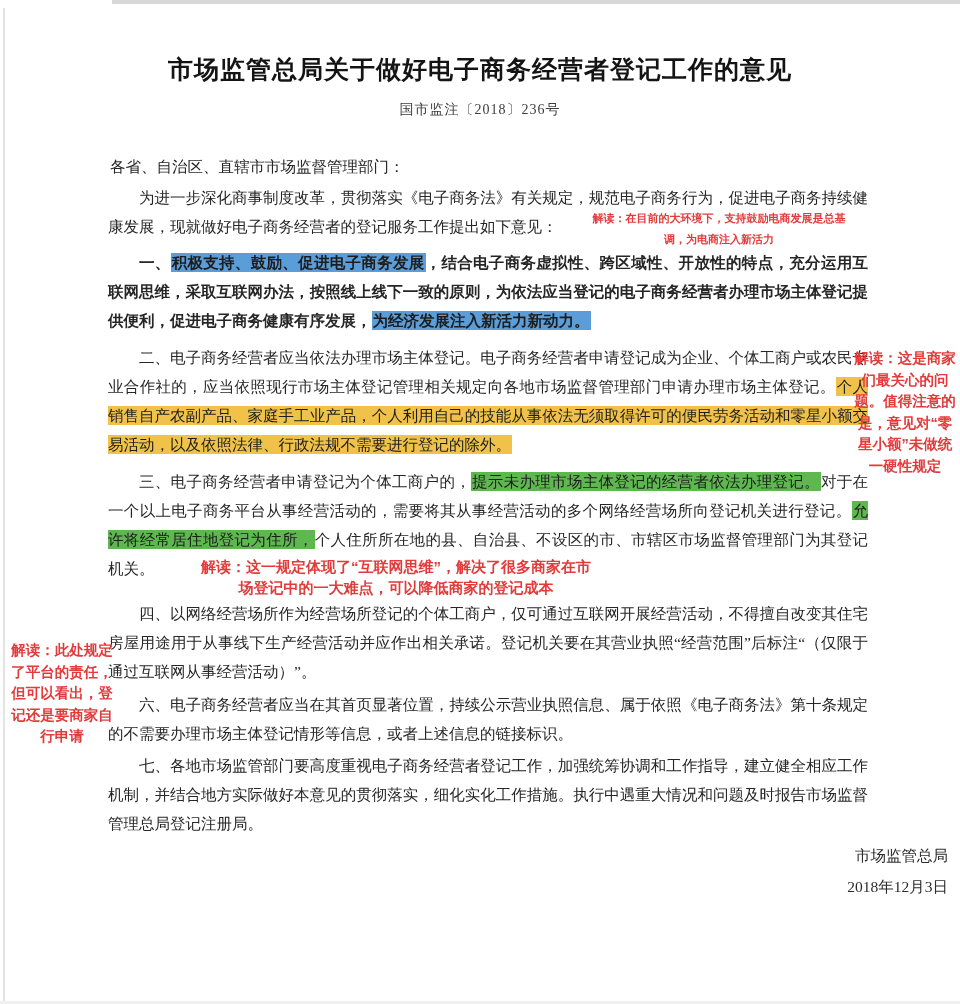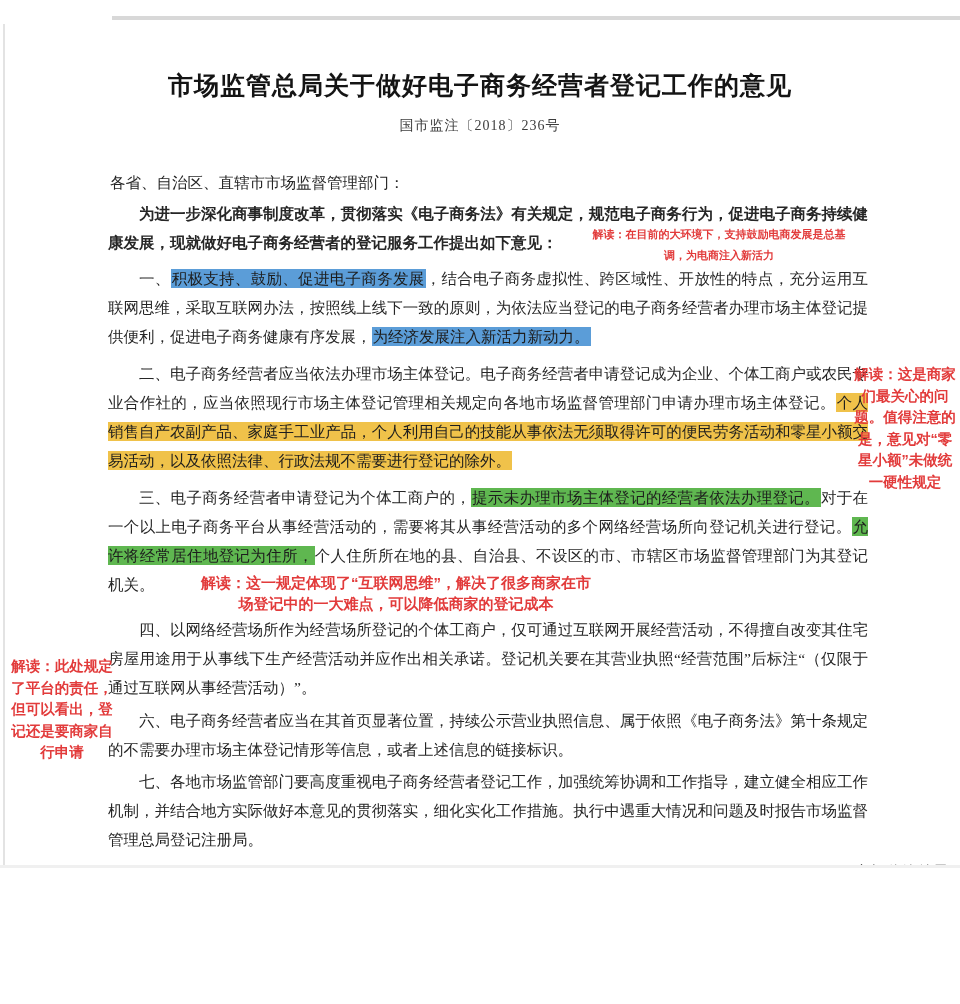--- a/index.html
+++ b/index.html
@@ -1,20 +1,20 @@
 <!DOCTYPE html>
 <html lang="zh" style="--hl-blue: #5b9dd8; --hl-yellow: #f0c24a; --hl-green: #5fb750; --hl-purple: #ba81d5; --annot-red: #e23b3b;"><head>
 <meta charset="utf-8">
 <style>
   html,body{margin:0;padding:0;}
   body{background:#ffffff;}
   .page{
     position:relative;
-    width:960px;height:852px;
-    margin:16px auto;
+    width:960px;height:1004px;
+    margin:0 auto;
     background:#ffffff;
     overflow:hidden;
     font-family:"Liberation Serif","DejaVu Serif",serif;
     color:#262626;
   }
   .top-edge{position:absolute;left:112px;right:0;top:0;height:4px;background:#d8d8d8;}
   .left-edge{position:absolute;left:3px;top:8px;bottom:0;width:2px;background:#e3e3e3;}
   .bottom-edge{position:absolute;left:0;right:0;bottom:0;height:3px;background:#f0f0f0;}
 
   .doc-title{
@@ -39,22 +39,22 @@
     width:760px;
   }
   .doc-body p{
     margin:8px 0 0;
     font-size:15.5px;
     line-height:29px;
     text-indent:2em;
     color:#262626;
     text-align:justify;
   }
-  .doc-body p:nth-of-type(1){margin-top:2px;font-weight:bold;}
-  .doc-body p:nth-of-type(2){margin-top:7px;}
+  .doc-body p:nth-of-type(1){margin-top:2px;}
+  .doc-body p:nth-of-type(2){margin-top:7px;font-weight:bold;}
   .doc-body p:nth-of-type(3){margin-top:8px;}
   .doc-body p:nth-of-type(4){margin-top:8px;}
   .doc-body p:nth-of-type(5){margin-top:16px;}
   .doc-body p:nth-of-type(6){margin-top:4px;}
   .doc-body p:nth-of-type(7){margin-top:3px;}
   .doc-body p:nth-of-type(8){margin-top:4px;}
 
   .hl{padding:1px 1px;color:#1d1d1d;}
   .hl-blue{background:var(--hl-blue,#5b9dd8);}
   .hl-yellow{background:var(--hl-yellow,#f0c24a);}

